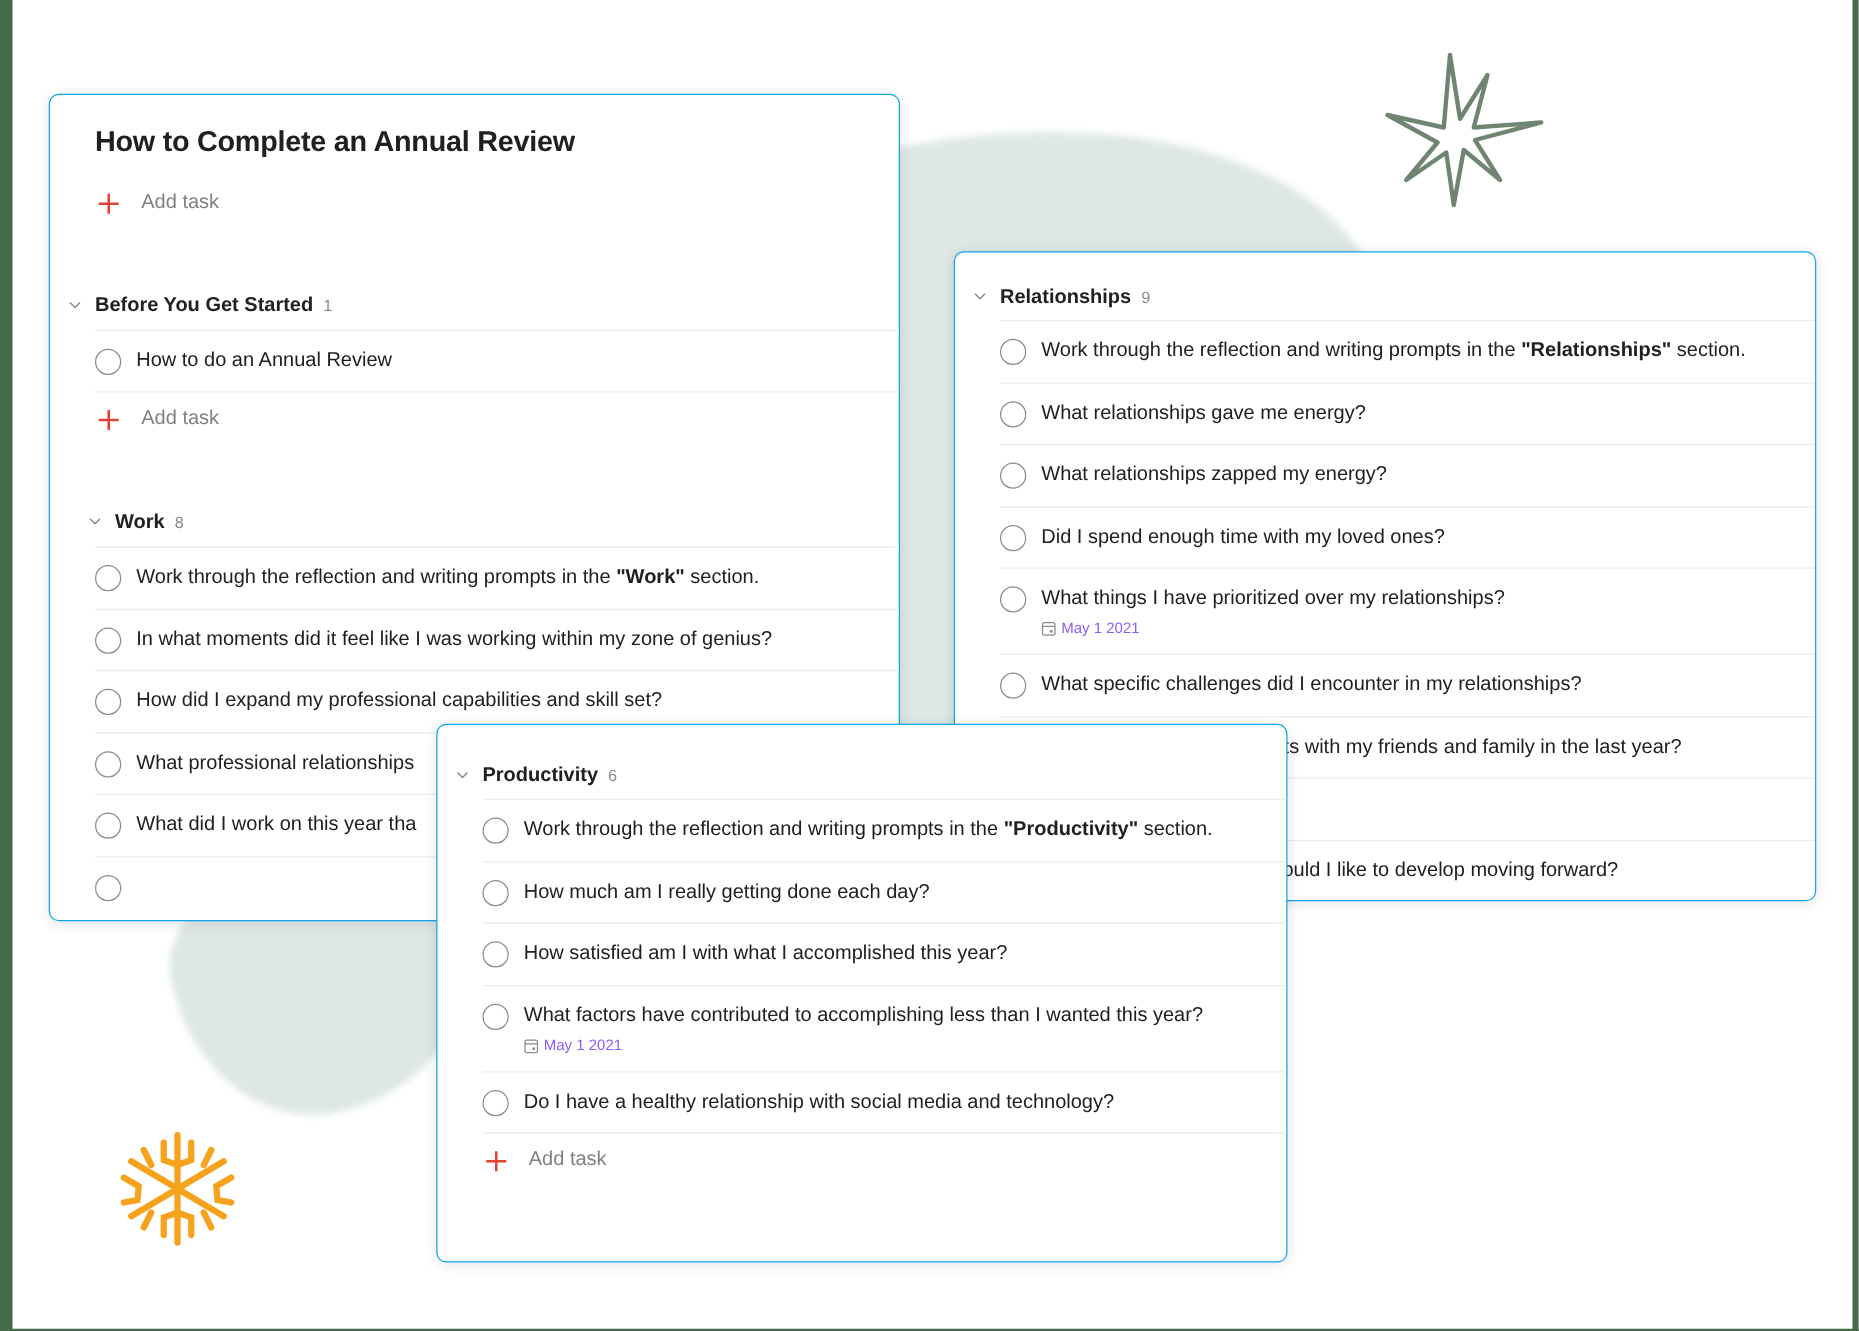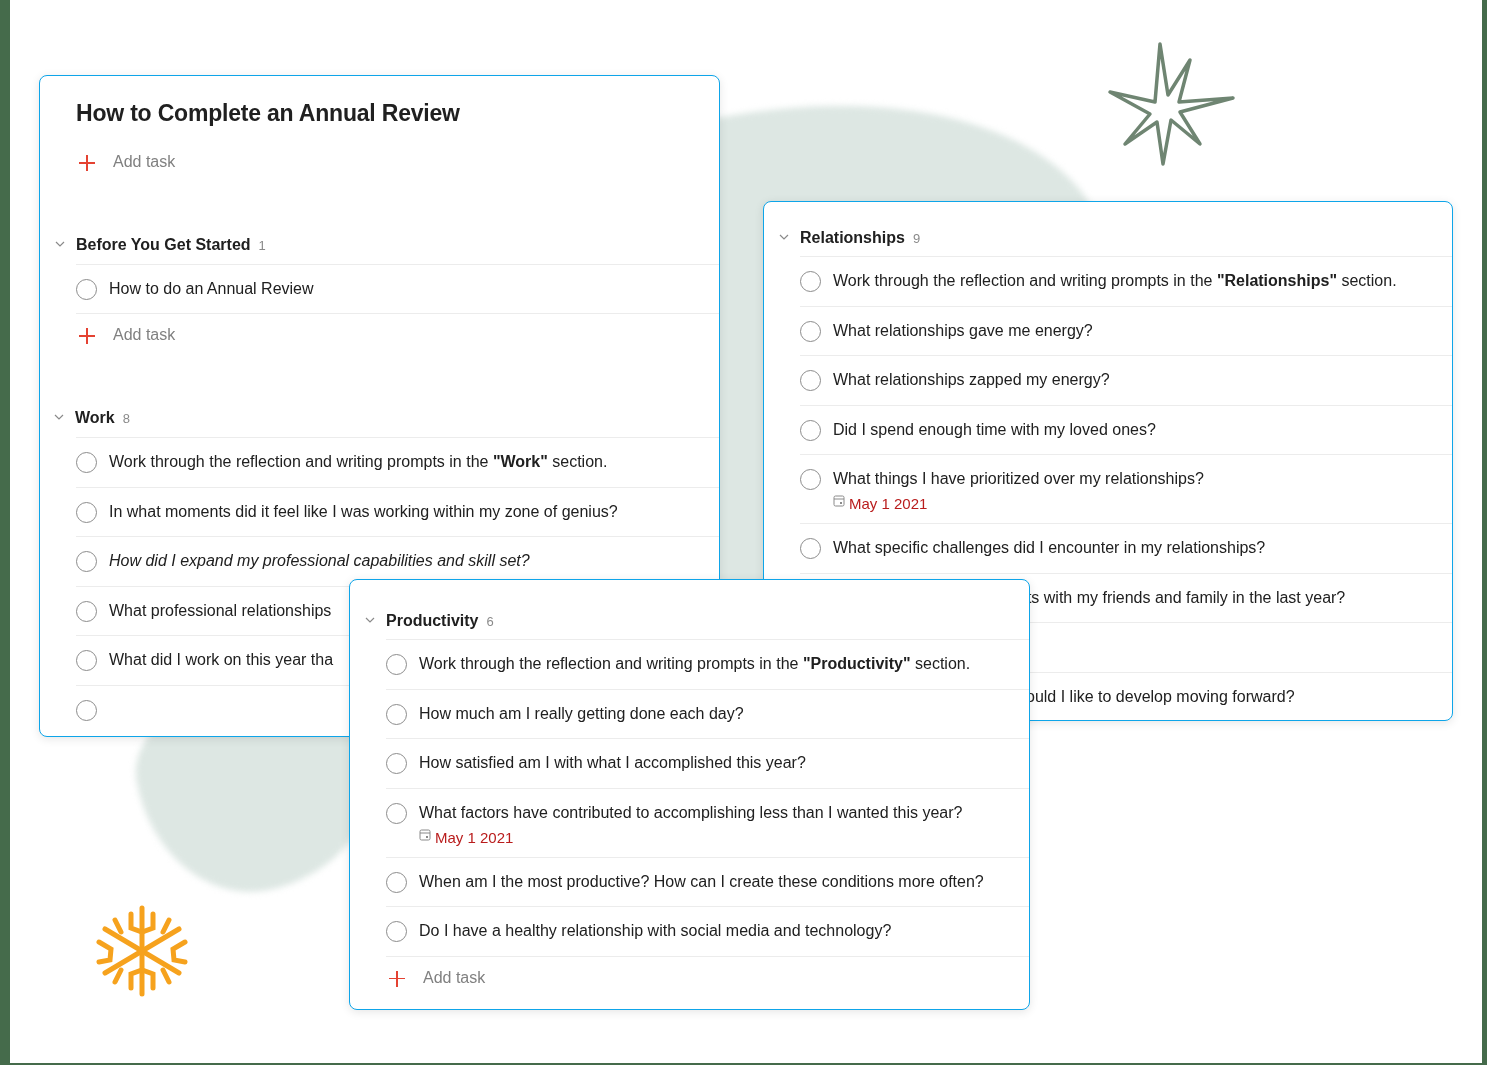--- a/index.html
+++ b/index.html
@@ -83,21 +83,21 @@
   }
   .task .check {
     width: 21px; height: 21px; border: 1.3px solid #8c8c8c; border-radius: 50%;
     flex-shrink: 0; margin-top: 14px; cursor: pointer; background: #fff;
   }
   .task .body { margin-left: 12px; padding-top: 14px; }
   .task .text { font-size: 16px; color: #202020; white-space: nowrap; line-height: 20px; }
   .task .text b { font-weight: bold; }
   .task .text.link { text-underline-offset: 3px; }
   .task .meta {
-    display: flex; align-items: flex-start; font-size: 15px; color: #b91c1c;
+    display: flex; align-items: flex-end; font-size: 12px; color: #8b5cf6;
     margin-top: 6px;
   }
   .task .meta .cal { width: 12px; height: 12px; margin-right: 4px; }
 </style>
 </head>
 <body>
 
 <div class="frame-left"></div>
 <div class="frame-right"></div>
 <div class="frame-bottom"></div>
@@ -153,42 +153,42 @@
       </div>
     </div>
     <div class="task" style="height:49px; border-top:1px solid #ececec;">
       <div class="add-task" style="left:0; top:12px;">
         <span class="plus"></span>
         <span>Add task</span>
       </div>
     </div>
   </div>
 
-  <div class="section-header" style="left:35px; top:333px;">
+  <div class="section-header" style="left:52px; top:333px;">
     <svg class="chev" viewBox="0 0 12 12">
         <path d="M2 4 L6 8 L10 4" stroke="#8a8a8a" stroke-width="1.2" fill="none"></path>
       </svg>
     <span>Work</span>
     <span class="count">8</span>
   </div>
 
   <div class="task-list" style="left:36px; top:361px; width:650px;">
     <div class="task" style="height:49.5px;">
       <span class="check"></span>
       <div class="body">
           <div class="text"><span>Work through the reflection and writing prompts in the </span><b>"Work"</b><span> section.</span></div>
         </div>
     </div>
     <div class="task" style="height:49.5px;">
       <span class="check"></span>
       <div class="body">
           <div class="text">In what moments did it feel like I was working within my zone of genius?</div>
         </div>
     </div>
-    <div class="task" style="height:49.5px;font-style:italic;">
+    <div class="task" style="height:49.5px;">
       <span class="check"></span>
       <div class="body">
           <div class="text">How did I expand my professional capabilities and skill set?</div>
         </div>
     </div>
     <div class="task" style="height:49.5px;">
       <span class="check"></span>
       <div class="body">
           <div class="text">What professional relationships</div>
         </div>
@@ -315,26 +315,20 @@
               <line x1="1" y1="4" x2="11" y2="4" stroke="#8a8a8a" stroke-width="1"></line>
               <rect x="7" y="7" width="2" height="2" fill="#8a8a8a"></rect>
             </svg>
           <span>May 1 2021</span>
         </div>
       </div>
     </div>
     <div class="task" style="height:49.5px;">
       <span class="check"></span>
       <div class="body">
-          <div class="text">When am I the most productive? How can I create these conditions more often?</div>
-        </div>
-    </div>
-    <div class="task" style="height:49.5px;">
-      <span class="check"></span>
-      <div class="body">
           <div class="text">Do I have a healthy relationship with social media and technology?</div>
         </div>
     </div>
     <div class="task" style="height:49.5px;">
       <div class="add-task" style="left:0; top:12px;">
         <span class="plus"></span>
         <span>Add task</span>
       </div>
     </div>
   </div>

